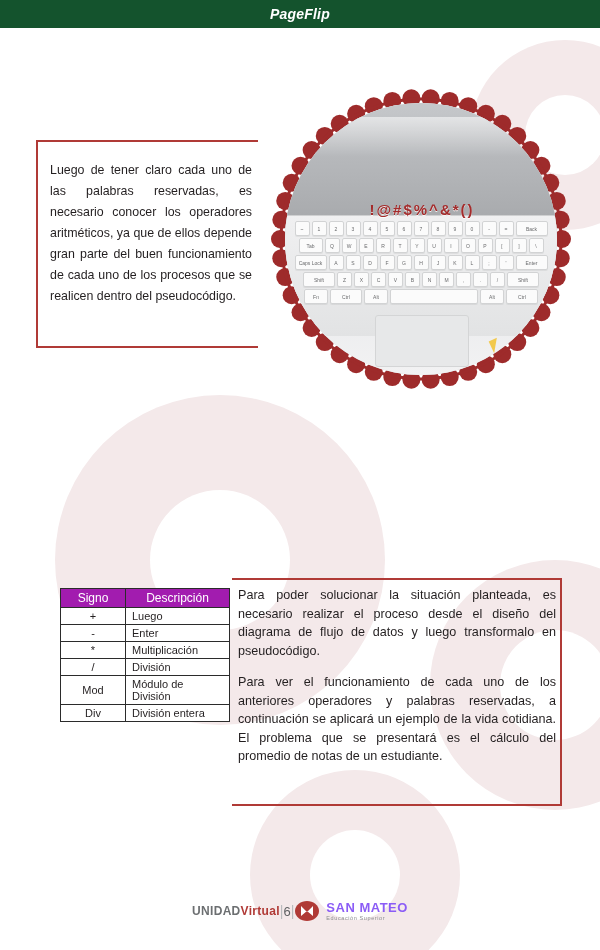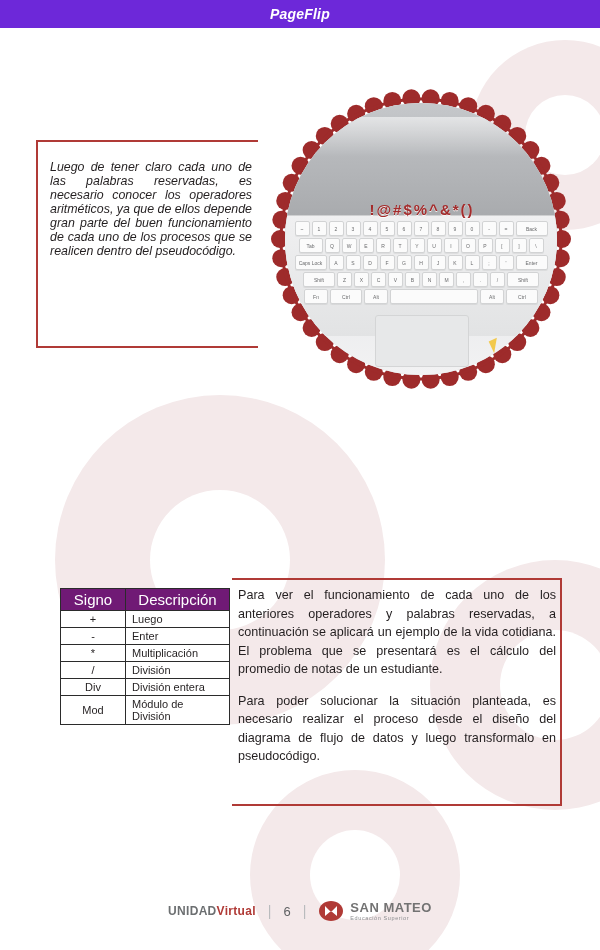--- a/index.html
+++ b/index.html
@@ -20,21 +20,21 @@
     height: 950px;
     overflow: hidden;
     background: #ffffff;
   }
 
   
   .topbar {
     position: absolute;
     left: 0; top: 0;
     width: 600px; height: 28px;
-    background: #6d28d9;
+    background: #14532d;
     display: flex;
     align-items: center;
     justify-content: center;
   }
   .topbar-title {
     color: #ffffff;
     font-style: italic;
     font-weight: bold;
     font-size: 14px;
     letter-spacing: 0.2px;
@@ -100,25 +100,24 @@
     border-top: 2px solid #b03a36;
     border-bottom: 2px solid #b03a36;
     box-sizing: border-box;
     z-index: 3;
   }
   .text-left {
     position: absolute;
     left: 50px; top: 160px;
     width: 202px;
     font-size: 12.4px;
-    line-height: 14px;
+    line-height: 21px;
     color: #231f20;
     text-align: justify;
     z-index: 4;
-    font-style: italic;
   }
 
   
   .photo-wrap {
     position: absolute;
     left: 268px; top: 73px;
     width: 306px; height: 332px;
     z-index: 3;
   }
   .scallop {
@@ -226,26 +225,26 @@
   .sign-table {
     position: absolute;
     left: 60px; top: 588px;
     width: 170px;
     border-collapse: collapse;
     font-size: 11px;
     z-index: 4;
     background: #ffffff;
   }
   .sign-table th {
-    background: #701a75;
+    background: #a21caf;
     color: #ffffff;
     font-weight: normal;
     border: 1px solid #2b2b2b;
     padding: 2px 4px;
-    font-size: 15px;
+    font-size: 12px;
   }
   .sign-table td {
     border: 1px solid #2b2b2b;
     padding: 2px 6px;
     color: #231f20;
     background: #ffffff;
   }
   .sign-table td.c-sign {
     text-align: center;
     width: 52px;
@@ -275,21 +274,20 @@
   .text-right p { margin: 0 0 13px 0; }
 
   
   .footer {
     position: absolute;
     left: 0; bottom: 28px;
     width: 600px;
     display: flex;
     align-items: center;
     justify-content: center;
-    gap: 12px;
     z-index: 5;
   }
   .footer-unidad {
     font-size: 12px;
     font-weight: bold;
     letter-spacing: 0.3px;
   }
   .footer-unidad .u { color: #6c6f71; }
   .footer-unidad .v { color: #b03a36; }
   .footer-sep {
@@ -308,21 +306,21 @@
   .brand-mark {
     width: 26px; height: 22px;
     position: relative;
   }
   .brand-text {
     line-height: 1;
   }
   .brand-name {
     font-size: 13px;
     font-weight: bold;
-    color: #737373;
+    color: #8b5cf6;
     letter-spacing: 0.5px;
   }
   .brand-sub {
     font-size: 5.5px;
     color: #8b8d8f;
     letter-spacing: 0.6px;
     margin-top: 2px;
   }
 </style>
 </head>
@@ -515,34 +513,34 @@
         </tr>
         <tr>
           <td class="c-sign">*</td>
           <td>Multiplicación</td>
         </tr>
         <tr>
           <td class="c-sign">/</td>
           <td>División</td>
         </tr>
         <tr>
+          <td class="c-sign">Mod</td>
+          <td>Módulo de División</td>
+        </tr>
+        <tr>
           <td class="c-sign">Div</td>
           <td>División entera</td>
         </tr>
-        <tr>
-          <td class="c-sign">Mod</td>
-          <td>Módulo de División</td>
-        </tr>
       </tbody>
   </table>
 
   <div class="bracket-right"></div>
   <div class="text-right">
+    <p>Para poder solucionar la situación planteada, es necesario realizar el proceso desde el diseño del diagrama de flujo de datos y luego transformalo en pseudocódigo.</p>
     <p>Para ver el funcionamiento de cada uno de los anteriores operadores y palabras reservadas, a continuación se aplicará un ejemplo de la vida cotidiana. El problema que se presentará es el cálculo del promedio de notas de un estudiante.</p>
-    <p>Para poder solucionar la situación planteada, es necesario realizar el proceso desde el diseño del diagrama de flujo de datos y luego transformalo en pseudocódigo.</p>
   </div>
 
   <div class="footer">
     <span class="footer-unidad">
       <span class="u">UNIDAD</span><span class="v">Virtual</span>
     </span>
     <span class="footer-sep">|</span>
     <span class="footer-page">6</span>
     <span class="footer-sep">|</span>
     <span class="footer-brand">

